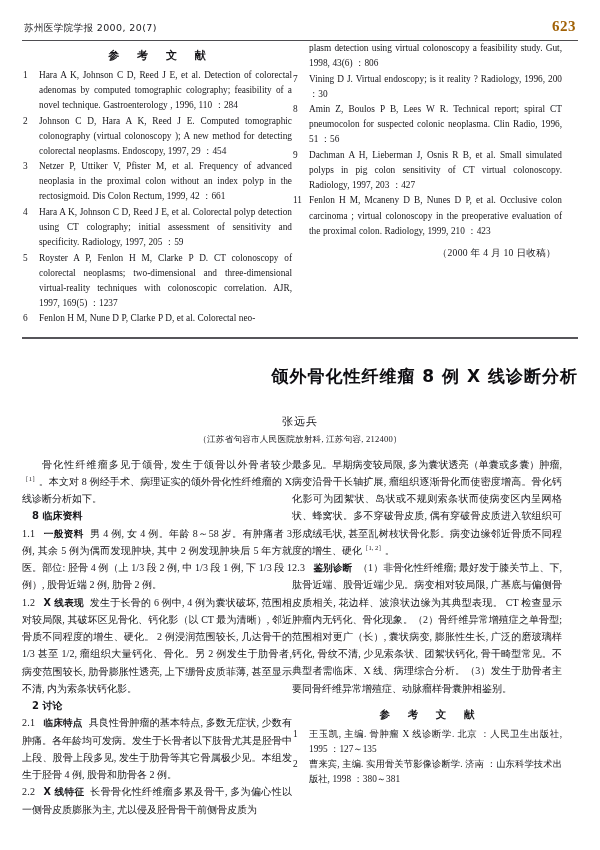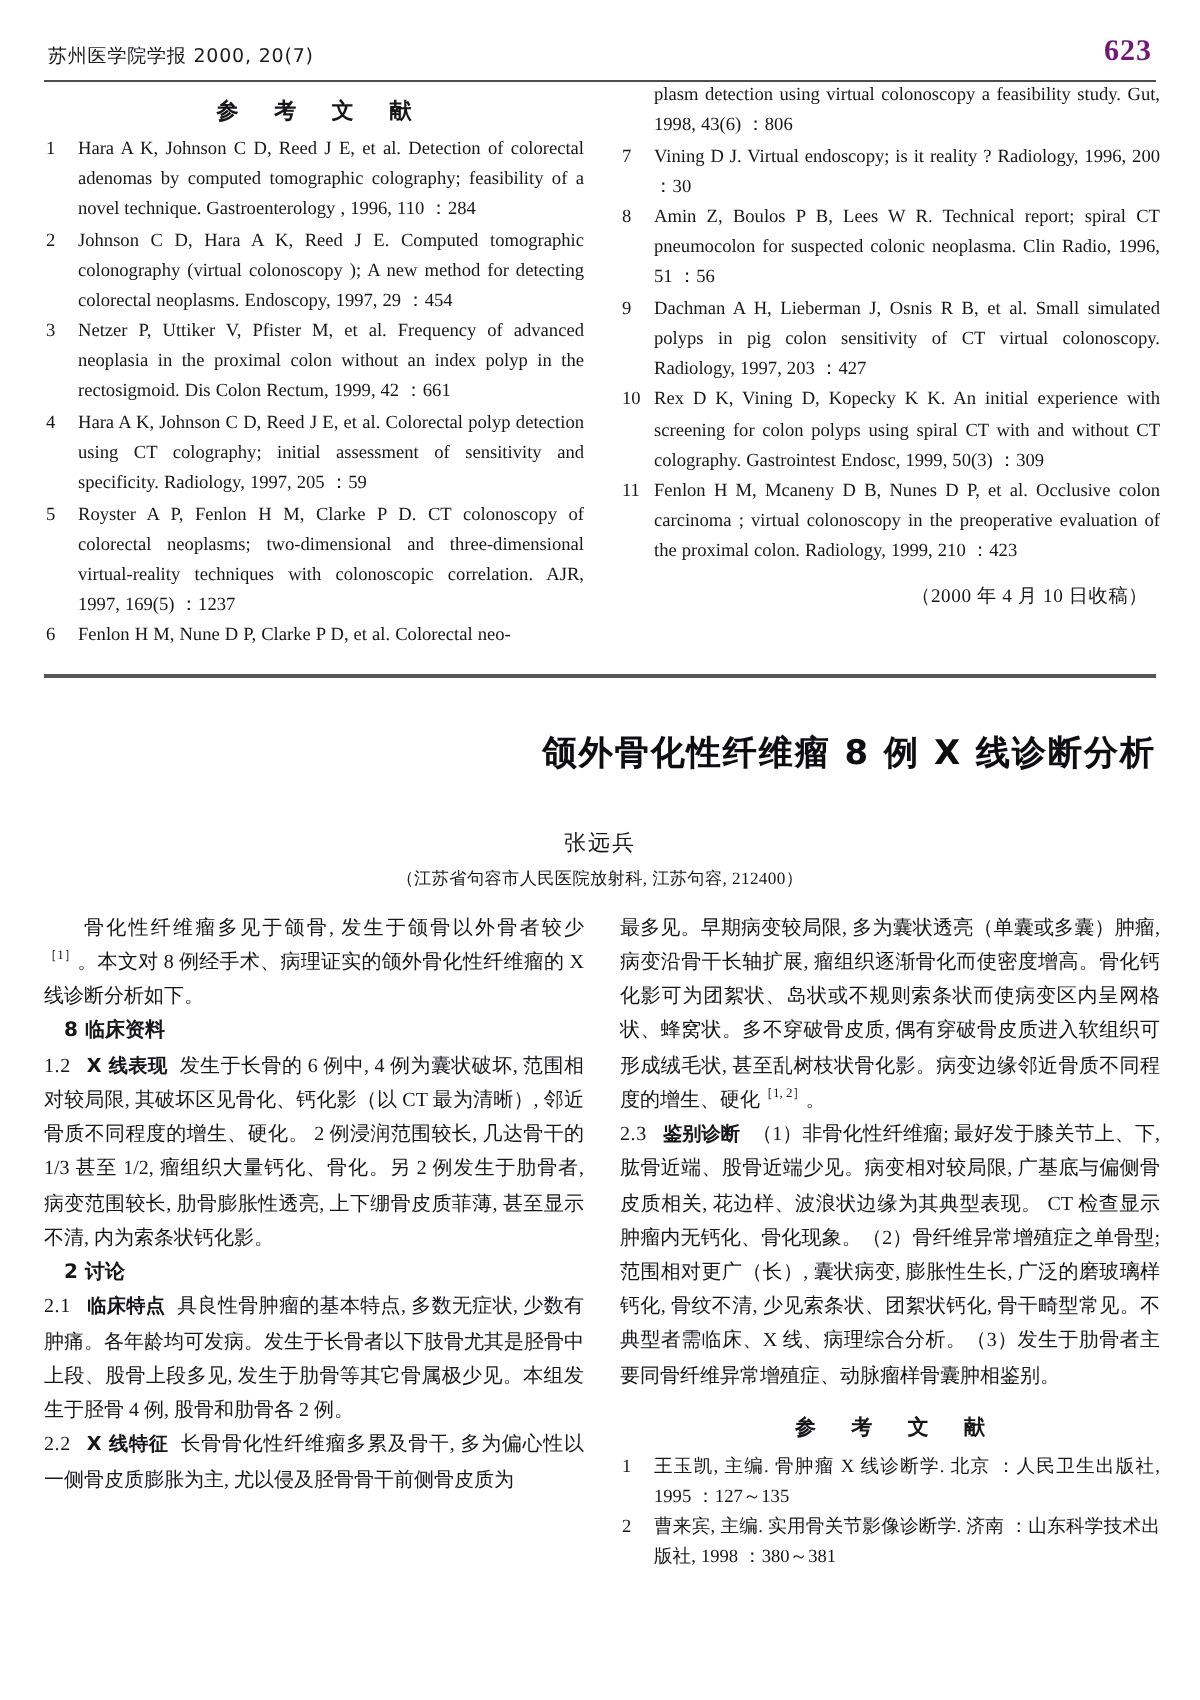--- a/index.html
+++ b/index.html
@@ -34,31 +34,30 @@
     font-family: "DejaVu Sans", "Liberation Sans", sans-serif;
     font-size: 9.5px;
     letter-spacing: 0.4px;
     color: #1b1a1e;
   }
   .folio {
     font-family: "Liberation Serif", serif;
     font-weight: bold;
     font-size: 15px;
     letter-spacing: 0.5px;
-    color: #701a75;
+    color: #a16207;
   }
   .rule-head {
     border-top: 1.6px solid #4e4d51;
     margin: 3px 0 0 0;
   }
 
   
   .cols {
     display: flex;
-    gap: 18px;
   }
   .col {
     width: 270px;
     flex: 0 0 270px;
   }
 
   
   .refs-title {
     text-align: center;
     font-family: "DejaVu Sans", "Liberation Sans", sans-serif;
@@ -244,24 +243,20 @@
           </li>
           <li class="ref">
             <span class="ref-num">8</span>
             <span class="ref-body">Amin Z, Boulos P B, Lees W R. Technical report; spiral CT pneumocolon for suspected colonic neoplasma. Clin Radio, 1996, 51 ：56</span>
           </li>
           <li class="ref">
             <span class="ref-num">9</span>
             <span class="ref-body">Dachman A H, Lieberman J, Osnis R B, et al. Small simulated polyps in pig colon sensitivity of CT virtual colonoscopy. Radiology, 1997, 203 ：427</span>
           </li>
           <li class="ref">
-            <span class="ref-num">10</span>
-            <span class="ref-body">Rex D K, Vining D, Kopecky K K. An initial experience with screening for colon polyps using spiral CT with and without CT colography. Gastrointest Endosc, 1999, 50(3) ：309</span>
-          </li>
-          <li class="ref">
             <span class="ref-num">11</span>
             <span class="ref-body">Fenlon H M, Mcaneny D B, Nunes D P, et al. Occlusive colon carcinoma ; virtual colonoscopy in the preoperative evaluation of the proximal colon. Radiology, 1999, 210 ：423</span>
           </li>
         </ol>
         <div class="received">（2000 年 4 月 10 日收稿）</div>
       </div>
 
     </div>
   </div>
 
@@ -272,20 +267,21 @@
     <div class="art-author">张远兵</div>
     <div class="art-affil">（江苏省句容市人民医院放射科, 江苏句容, 212400）</div>
 
     <div class="cols">
 
       <div class="col body-col">
         <p class="para"><span>骨化性纤维瘤多见于颌骨, 发生于颌骨以外骨者较少</span><sup>［1］</sup><span>。本文对 8 例经手术、病理证实的颌外骨化性纤维瘤的 X 线诊断分析如下。</span></p>
 
         <p class="sec-head">8  临床资料</p>
 
+        <p class="sub"><span class="sub-num">1.1</span><span class="sub-label">一般资料</span><span>男 4 例, 女 4 例。年龄 8～58 岁。有肿痛者 3 例, 其余 5 例为偶而发现肿块, 其中 2 例发现肿块后 5 年方就医。部位: 胫骨 4 例（上 1/3 段 2 例, 中 1/3 段 1 例, 下 1/3 段 1 例）, 股骨近端 2 例, 肋骨 2 例。</span></p>
 
         <p class="sub"><span class="sub-num">1.2</span><span class="sub-label">X 线表现</span><span>发生于长骨的 6 例中, 4 例为囊状破坏, 范围相对较局限, 其破坏区见骨化、钙化影（以 CT 最为清晰）, 邻近骨质不同程度的增生、硬化。 2 例浸润范围较长, 几达骨干的 1/3 甚至 1/2, 瘤组织大量钙化、骨化。另 2 例发生于肋骨者, 病变范围较长, 肋骨膨胀性透亮, 上下绷骨皮质菲薄, 甚至显示不清, 内为索条状钙化影。</span></p>
 
         <p class="sec-head">2  讨论</p>
 
         <p class="sub"><span class="sub-num">2.1</span><span class="sub-label">临床特点</span><span>具良性骨肿瘤的基本特点, 多数无症状, 少数有肿痛。各年龄均可发病。发生于长骨者以下肢骨尤其是胫骨中上段、股骨上段多见, 发生于肋骨等其它骨属极少见。本组发生于胫骨 4 例, 股骨和肋骨各 2 例。</span></p>
 
         <p class="sub"><span class="sub-num">2.2</span><span class="sub-label">X 线特征</span><span>长骨骨化性纤维瘤多累及骨干, 多为偏心性以一侧骨皮质膨胀为主, 尤以侵及胫骨骨干前侧骨皮质为</span></p>
       </div>
 

